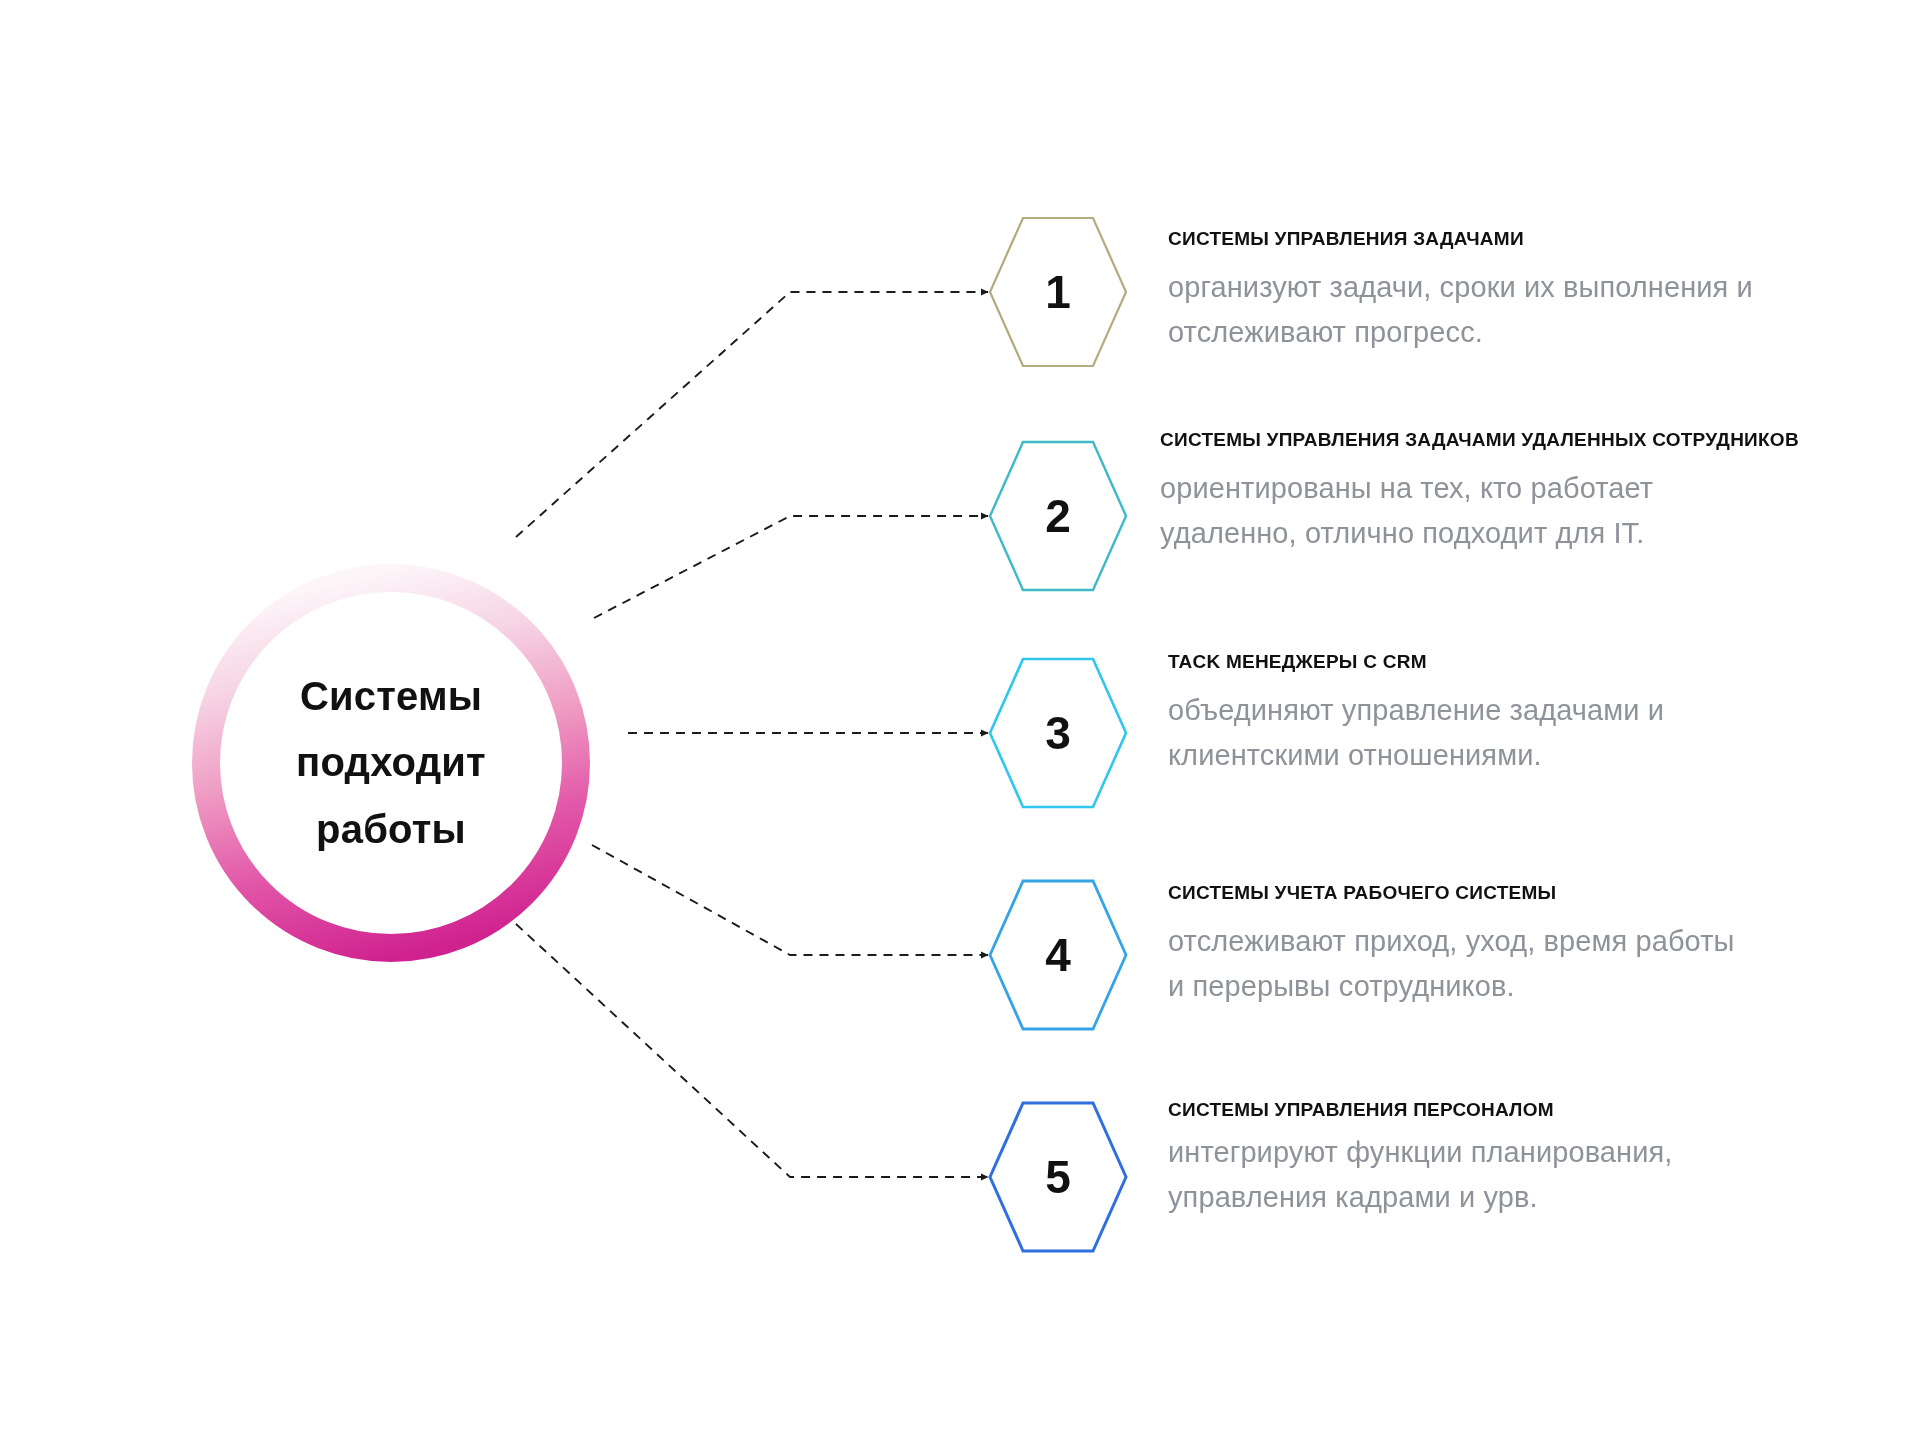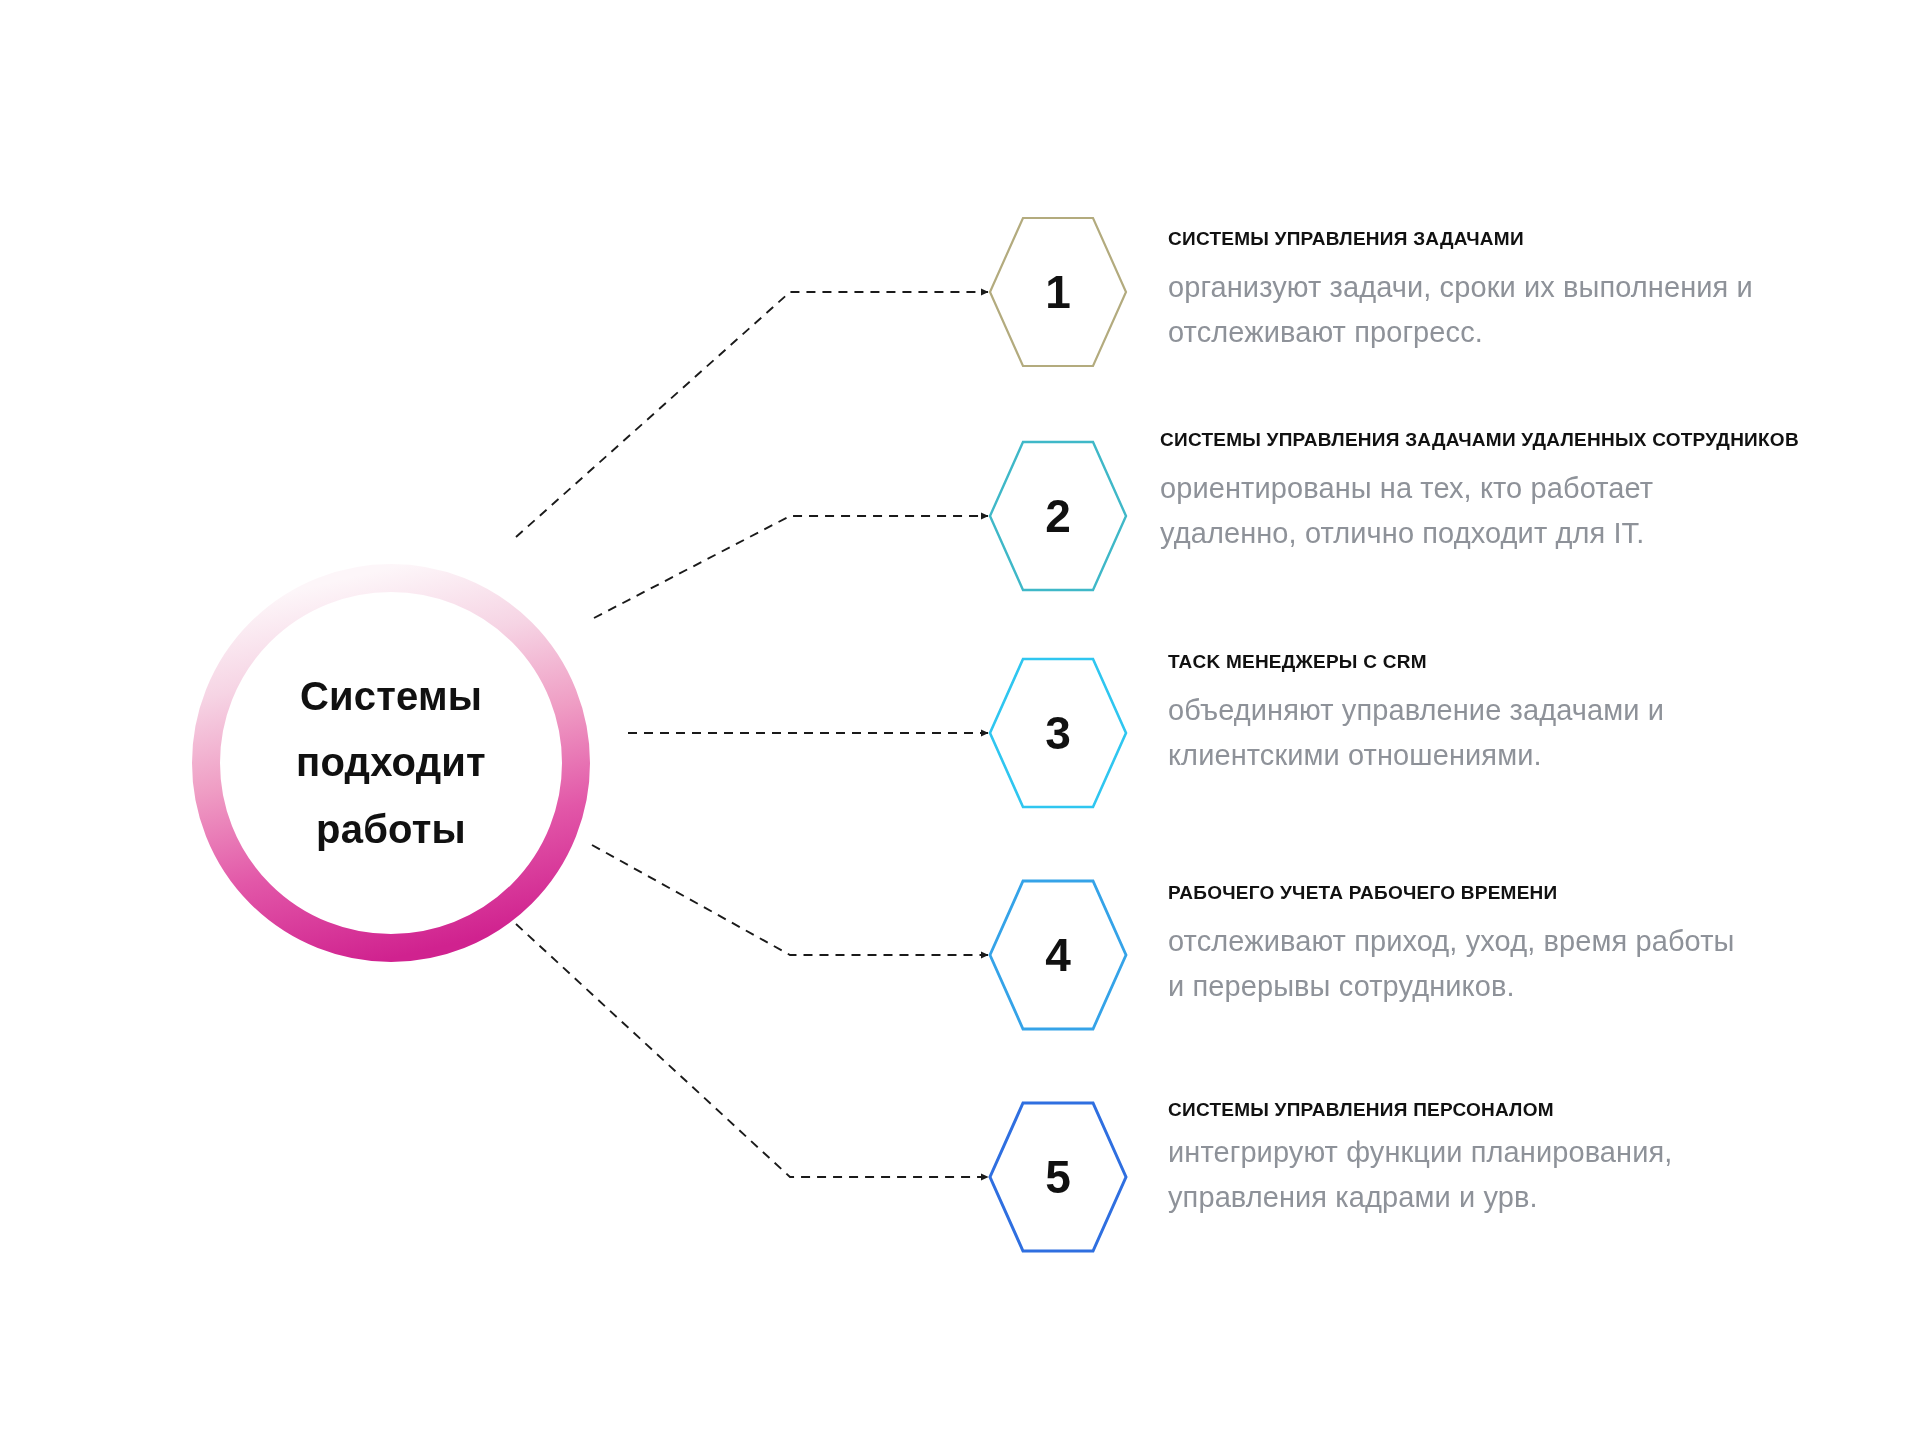--- a/index.html
+++ b/index.html
@@ -207,21 +207,21 @@
 
   <div class="item-text" style="left:1168px; top:650px;">
     <h3 class="item-title">TACK МЕНЕДЖЕРЫ С CRM</h3>
     <p class="item-desc">
       <span class="d-line">объединяют управление задачами и</span>
       <span class="d-line">клиентскими отношениями.</span>
     </p>
   </div>
 
   <div class="item-text" style="left:1168px; top:881px;">
-    <h3 class="item-title">РАБОЧЕГО УЧЕТА РАБОЧЕГО ВРЕМЕНИ</h3>
+    <h3 class="item-title">СИСТЕМЫ УЧЕТА РАБОЧЕГО СИСТЕМЫ</h3>
     <p class="item-desc">
       <span class="d-line">отслеживают приход, уход, время работы</span>
       <span class="d-line">и перерывы сотрудников.</span>
     </p>
   </div>
 
   <div class="item-text" style="left:1168px; top:1098px;">
     <h3 class="item-title" style="margin-bottom:8px;"> СИСТЕМЫ УПРАВЛЕНИЯ ПЕРСОНАЛОМ</h3>
     <p class="item-desc">
       <span class="d-line">интегрируют функции планирования,</span>

